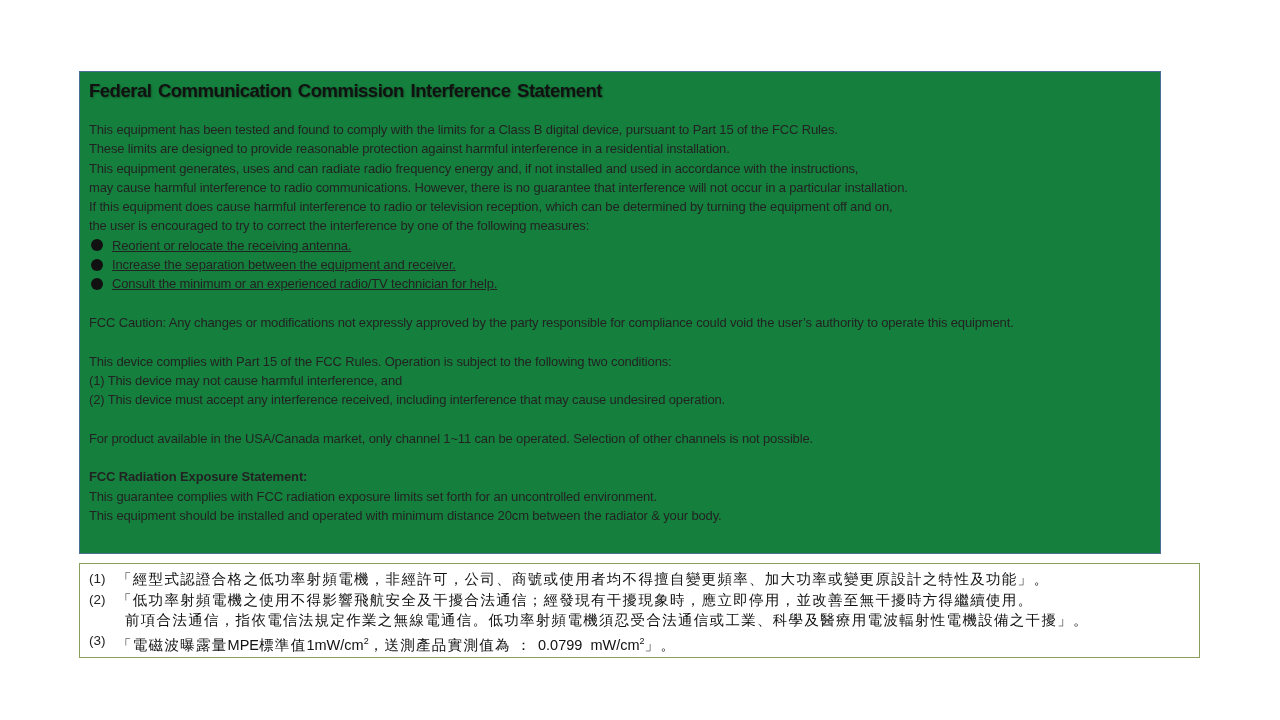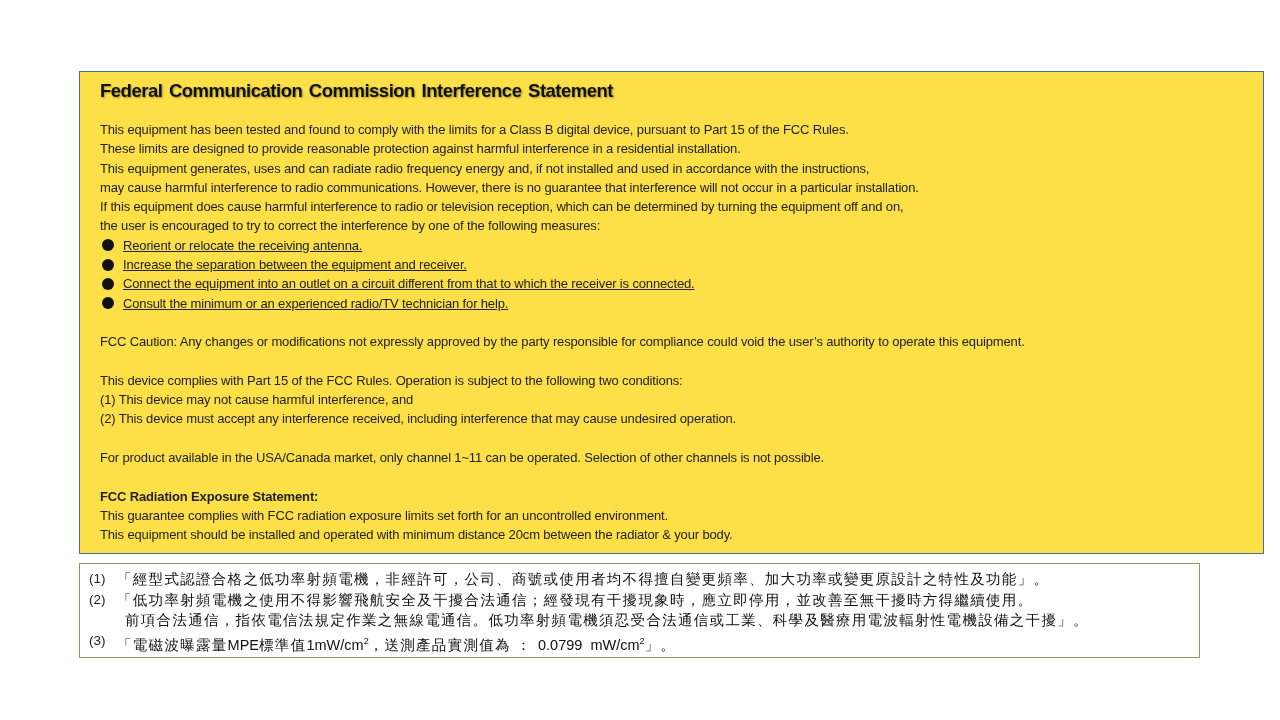--- a/index.html
+++ b/index.html
@@ -8,24 +8,24 @@
       background: #ffffff;
       overflow: hidden;
       font-family: "Liberation Sans", "DejaVu Sans", sans-serif;
       color: #1a1a1a;
     }
     .page { position: relative; width: 1280px; height: 720px; }
 
     .fcc-box {
       position: absolute;
       left: 79px; top: 71px;
-      width: 1185px; height: 483px;
+      width: 1082px; height: 483px;
       border: 1px solid #4a6f93;
-      background: #fde047;
-      padding: 6px 9px 0 20px;
+      background: #15803d;
+      padding: 6px 9px 0 9px;
     }
     .fcc-title {
       font-family: "Liberation Sans", "DejaVu Sans", sans-serif;
       font-weight: bold;
       font-size: 18.5px;
       letter-spacing: -0.5px;
       color: #111;
       text-shadow: 1px 1px 2px rgba(0,0,0,0.35);
       height: 24px;
       line-height: 24px;
@@ -94,24 +94,20 @@
       <div class="bullet-line">
         <span class="bullet-dot"></span>
         <span>Reorient or relocate the receiving antenna.</span>
       </div>
       <div class="bullet-line">
         <span class="bullet-dot"></span>
         <span>Increase the separation between the equipment and receiver.</span>
       </div>
       <div class="bullet-line">
         <span class="bullet-dot"></span>
-        <span>Connect the equipment into an outlet on a circuit different from that to which the receiver is connected.</span>
-      </div>
-      <div class="bullet-line">
-        <span class="bullet-dot"></span>
         <span>Consult the minimum or an experienced radio/TV technician for help.</span>
       </div>
 
       <div class="blank"></div>
       <div class="line">FCC Caution: Any changes or modifications not expressly approved by the party responsible for compliance could void the user’s authority to operate this equipment.</div>
 
       <div class="blank"></div>
       <div class="line">This device complies with Part 15 of the FCC Rules. Operation is subject to the following two conditions:</div>
       <div class="line">(1)  This device may not cause harmful interference, and</div>
       <div class="line">(2)  This device must accept any interference received, including interference that may cause undesired operation.</div>

